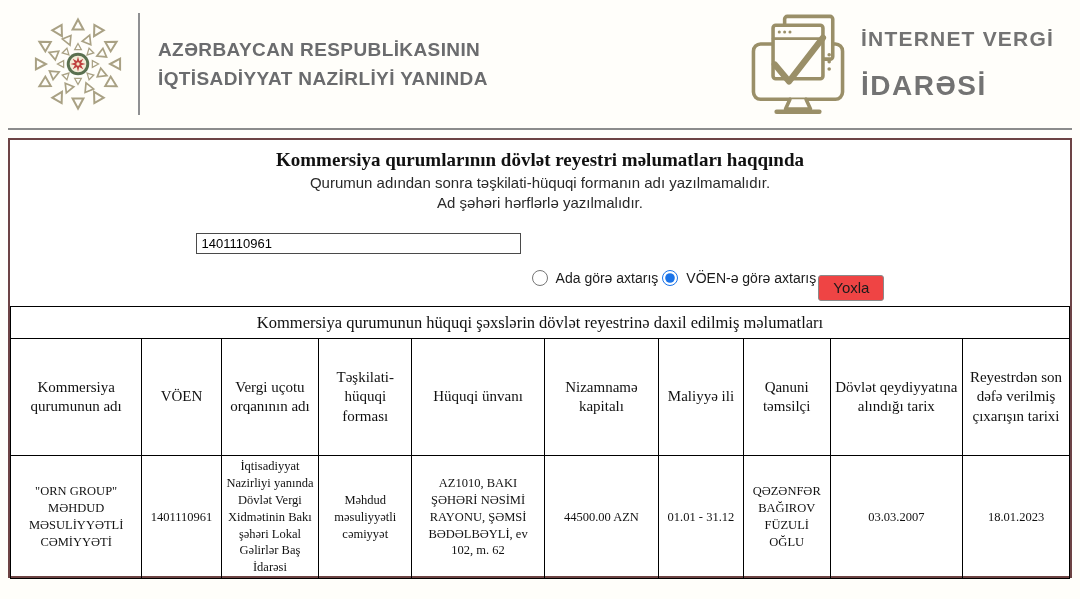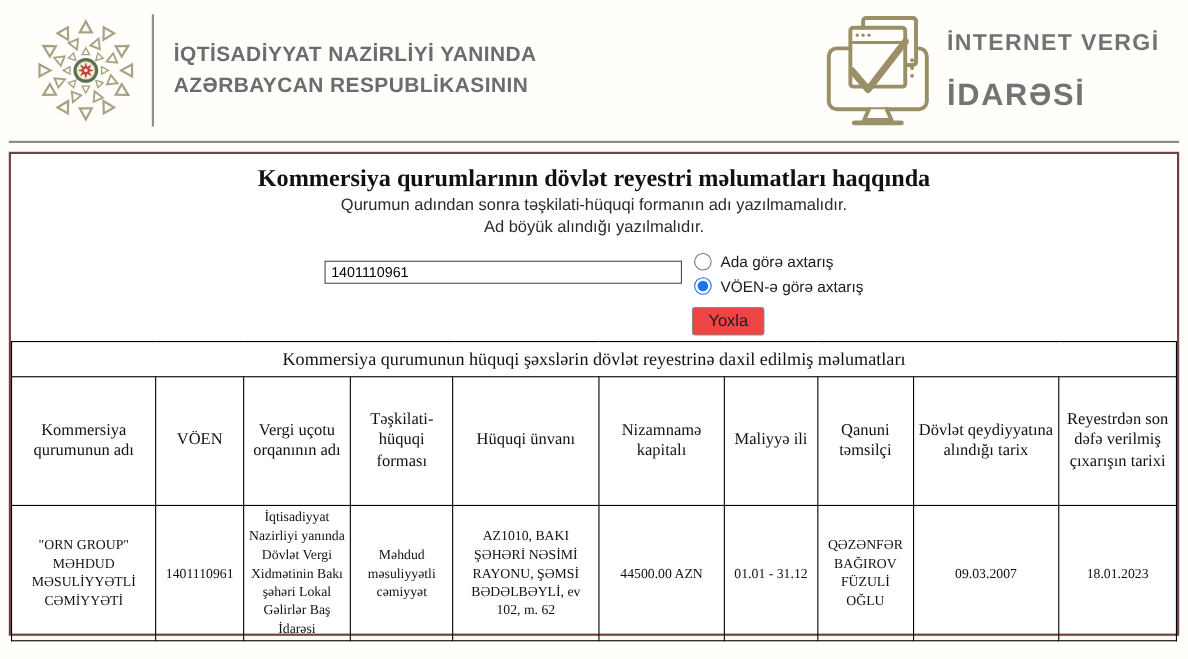--- a/index.html
+++ b/index.html
@@ -49,21 +49,21 @@
     margin: 8px 8px 0 8px;
     border: 2px solid #6d4343;
     background: #ffffff;
     height: 440px;
   }
 
   
   .form-area { text-align: center; }
   .form-title {
     font-family: "Liberation Serif", serif;
-    font-size: 22px;
+    font-size: 19px;
     font-weight: 700;
     margin-top: 9px;
     color: #111;
   }
   .form-note {
     font-size: 15px;
     color: #2a2a2a;
     margin-top: 3px;
   }
   .form-note:first-of-type { margin-top: 7px; }
@@ -80,24 +80,25 @@
     height: 21px;
     margin-top: 9px;
     border: 1px solid #4a4a4a;
     font-size: 13px;
     padding: 1px 5px;
     font-family: "Liberation Sans", sans-serif;
     background: #fff;
   }
   .choice-col {
     display: flex;
-    flex-direction: column;
+    flex-direction: row;
     align-items: flex-start;
     gap: 2px;
     text-align: left;
+    margin-top: 44px;
   }
   .radio-row {
     display: flex;
     align-items: center;
     gap: 6px;
     font-size: 14px;
     color: #1b1b1b;
     cursor: pointer;
   }
   .radio-row input[type="radio"] {
@@ -191,22 +192,22 @@
       <use href="#tri" transform="rotate(270 60 60) translate(60 40) scale(0.62)"></use>
       <use href="#tri" transform="rotate(315 60 60) translate(60 40) scale(0.62) rotate(180)"></use>
 
       <circle cx="60" cy="60" r="13.5" fill="#5a7050"></circle>
       <circle cx="60" cy="60" r="10" fill="#f3ecd8"></circle>
       <polygon transform="translate(60 60)" fill="#bf4040" points="0,-9 1.5,-3.7 6.4,-6.4 3.7,-1.5 9,0 3.7,1.5 6.4,6.4 1.5,3.7 0,9 -1.5,3.7 -6.4,6.4 -3.7,1.5 -9,0 -3.7,-1.5 -6.4,-6.4 -1.5,-3.7"></polygon>
       <circle cx="60" cy="60" r="2" fill="#f6e8c8"></circle>
     </svg>
     <div class="brand-divider"></div>
     <div class="ministry-name">
+      <div>AZƏRBAYCAN RESPUBLİKASININ</div>
       <div>İQTİSADİYYAT NAZİRLİYİ YANINDA</div>
-      <div>AZƏRBAYCAN RESPUBLİKASININ</div>
     </div>
   </div>
 
   <div class="brand-right">
     <svg viewBox="0 0 110 118" width="98" height="107" aria-hidden="true" fill="none" stroke="#9a8f68" stroke-width="4" stroke-linecap="round" stroke-linejoin="round">
 
       <rect x="5" y="36" width="100" height="62" rx="8"></rect>
       <path d="M46 98 L41 109 L69 109 L64 98" fill="#fffefa"></path>
       <line x1="31" y1="112" x2="79" y2="112" stroke-width="5"></line>
 
@@ -229,21 +230,21 @@
   </div>
 </div>
 
 <div class="page-rule"></div>
 
 <div class="main-box">
 
   <div class="form-area">
     <div class="form-title">Kommersiya qurumlarının dövlət reyestri məlumatları haqqında</div>
     <div class="form-note">Qurumun adından sonra təşkilati-hüquqi formanın adı yazılmamalıdır.</div>
-    <div class="form-note">Ad böyük alındığı yazılmalıdır.</div>
+    <div class="form-note">Ad şəhəri hərflərlə yazılmalıdır.</div>
 
     <div class="form-row">
       <input class="search-input" type="text" value="1401110961" style="">
       <div class="choice-col">
         <label class="radio-row">
           <input type="radio" name="searchmode" style="">
           <span>Ada görə axtarış</span>
         </label>
         <label class="radio-row">
           <input type="radio" name="searchmode" checked="" style="">
@@ -285,18 +286,18 @@
     </tr>
     <tr class="data-row">
       <td class="cell-name">"ORN GROUP" MƏHDUD MƏSULİYYƏTLİ CƏMİYYƏTİ</td>
       <td class="cell-voen">1401110961</td>
       <td class="cell-taxorgan">İqtisadiyyat Nazirliyi yanında Dövlət Vergi Xidmətinin Bakı şəhəri Lokal Gəlirlər Baş İdarəsi</td>
       <td>Məhdud məsuliyyətli cəmiyyət</td>
       <td>AZ1010, BAKI ŞƏHƏRİ NƏSİMİ RAYONU, ŞƏMSİ BƏDƏLBƏYLİ, ev 102, m. 62</td>
       <td class="cell-capital">44500.00 AZN</td>
       <td class="cell-fiscal">01.01 - 31.12</td>
       <td>QƏZƏNFƏR BAĞIROV FÜZULİ OĞLU</td>
-      <td class="cell-regdate">09.03.2007</td>
+      <td class="cell-regdate">03.03.2007</td>
       <td class="cell-extractdate">18.01.2023</td>
     </tr>
   </tbody>
     </table>
 </div>
 
 </body></html>

